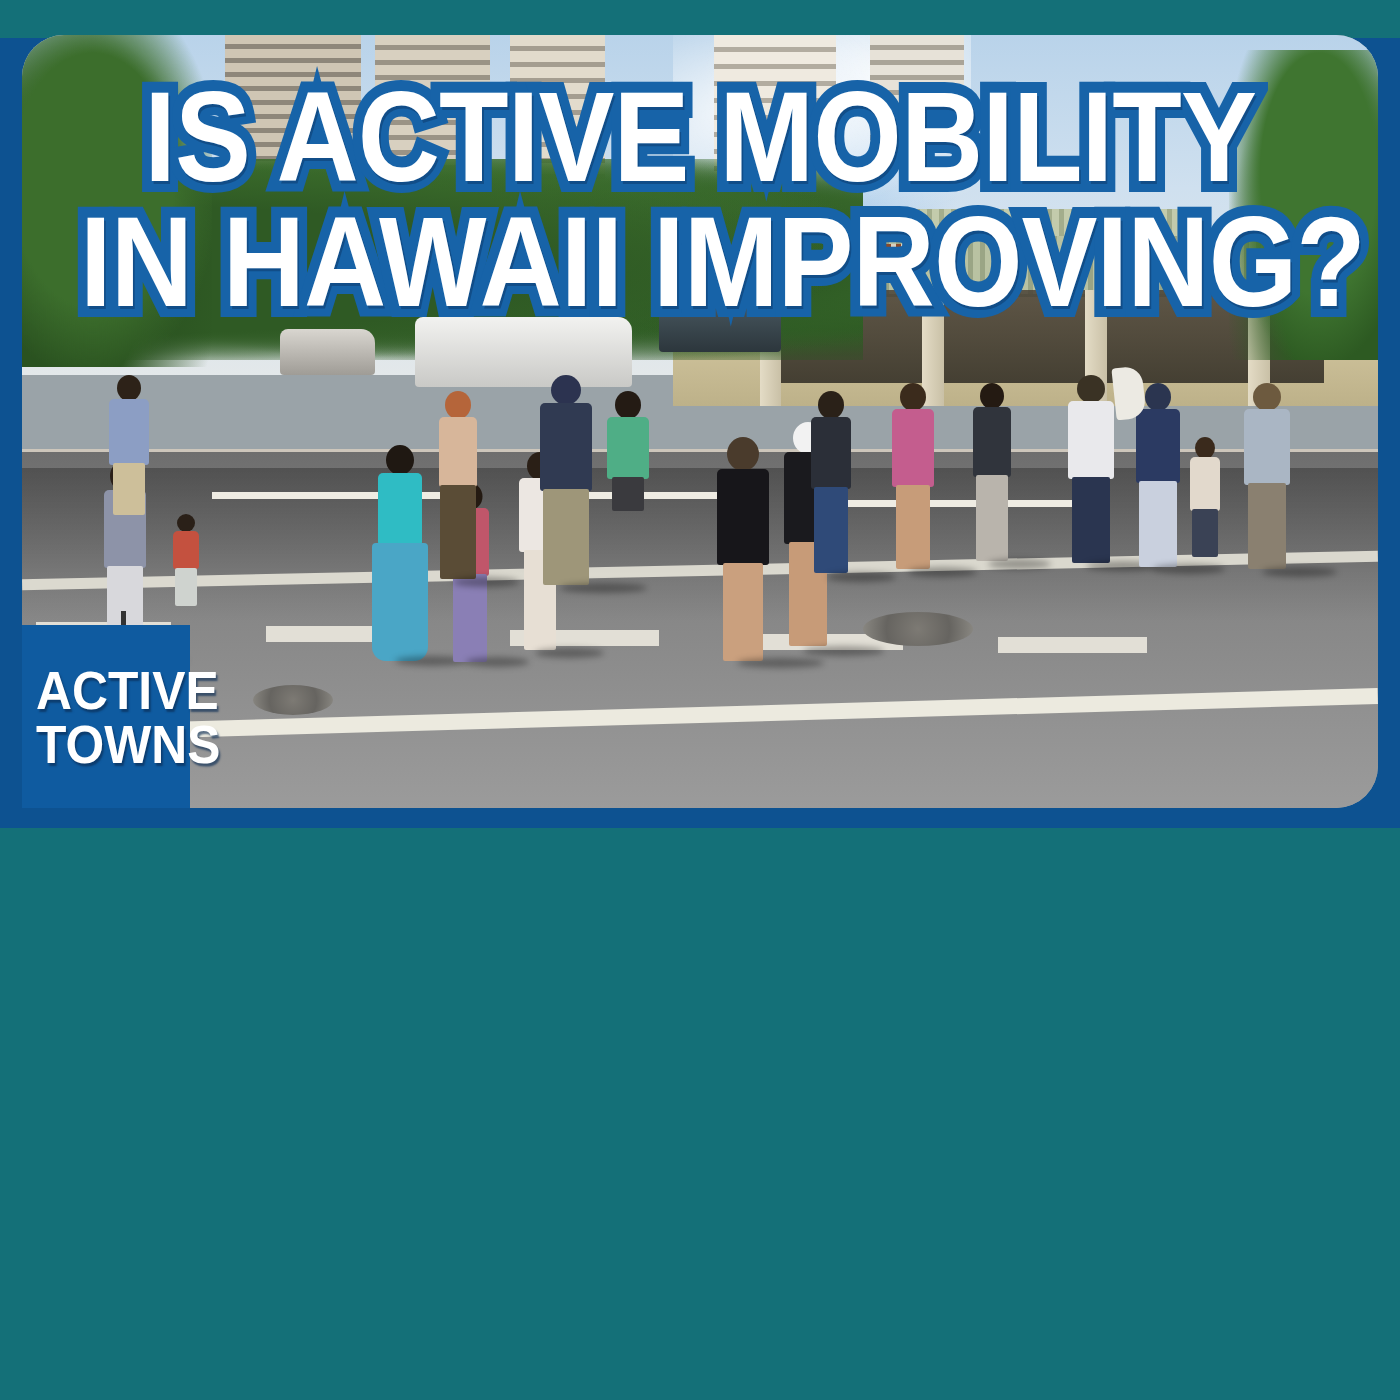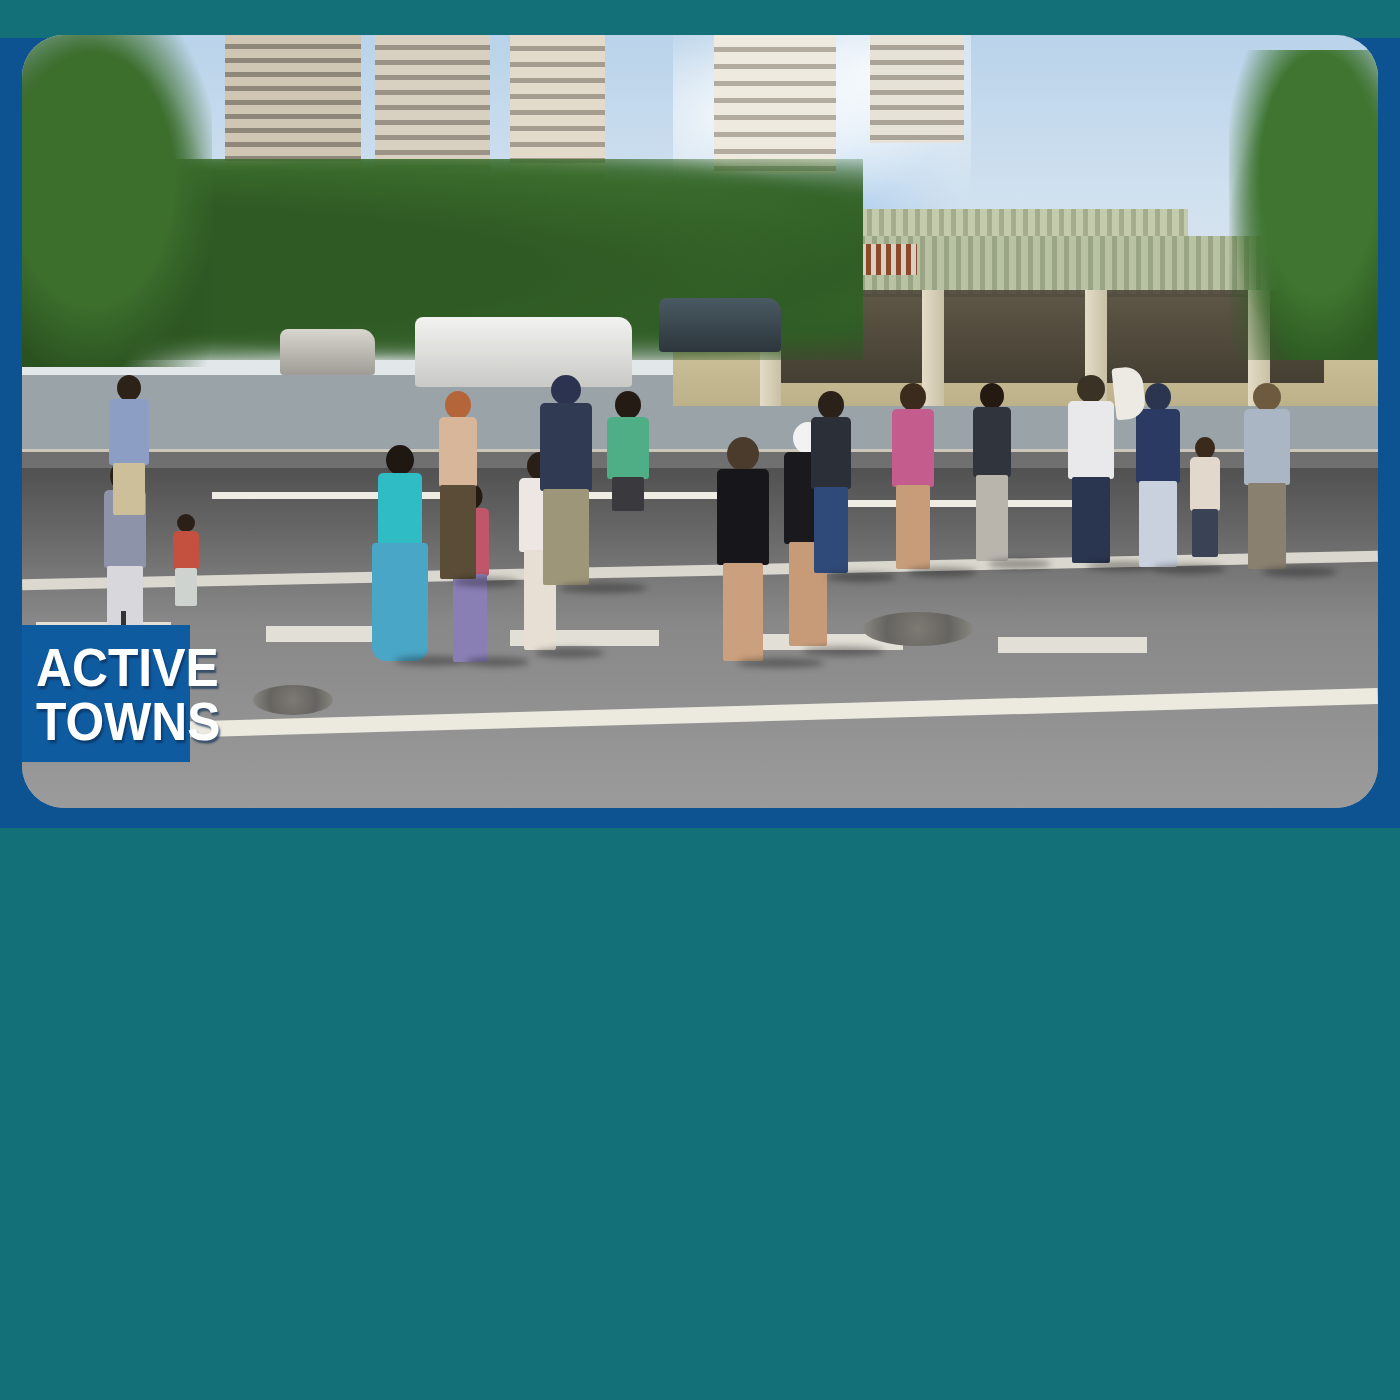--- a/index.html
+++ b/index.html
@@ -298,21 +298,21 @@
       2px 3px 0 rgba(12,60,110,.55);
     white-space: nowrap;
   }
 
   
   .badge {
     position: absolute;
     left: 22px;
     top: 625px;
     width: 168px;
-    height: 137px;
+    height: 183px;
     background: #0f5ba0;
     display: flex;
     flex-direction: column;
     justify-content: center;
     padding-left: 14px;
     box-sizing: border-box;
     text-align: right;
   }
   .badge span {
     display: block;
@@ -514,20 +514,24 @@
       </div>
       <div class="ped" style="left:86%; top:52%; width:34px; height:120px;">
         <div class="head" style="width:20px;height:22px;background:#3a2a1c;"></div>
         <div class="body" style="top:20px;width:30px;height:54px;background:#e2d9cc;"></div>
         <div class="legs" style="top:72px;width:26px;height:48px;background:#3a4255;"></div>
       </div>
       <div class="ped" style="left:80.5%; top:43%; width:30px; height:52px; background:#eceae3; border-radius:4px 18px 18px 4px; transform:rotate(-6deg);"></div>
     </div>
   </div>
 
+  <div class="title-wrap">
+    <span class="title-line" style="transform: scaleX(0.889286); display: inline-block; transform-origin: center center;">IS ACTIVE MOBILITY</span>
+    <span class="title-line" style="transform: scaleX(0.889286); display: inline-block; transform-origin: center center;">IN HAWAII IMPROVING?</span>
+  </div>
 
   <div class="badge">
     <span style="transform: scaleX(0.922078); display: inline-block; transform-origin: left center;">ACTIVE</span>
     <span style="transform: scaleX(0.922078); display: inline-block; transform-origin: left center;">TOWNS</span>
   </div>
 
 
 </div>
 
 </body></html>

